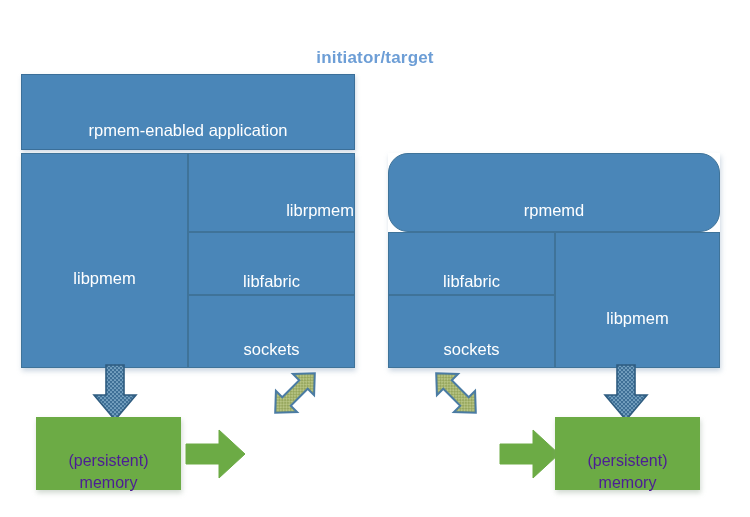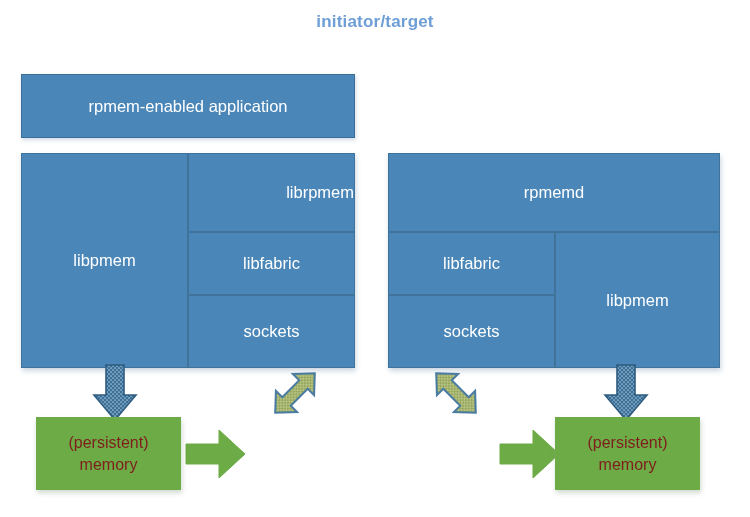--- a/index.html
+++ b/index.html
@@ -46,21 +46,21 @@
     position:absolute;
     box-shadow:1px 3px 5px rgba(120,150,180,.38);
   }
 
   
   .greenbox{
     position:absolute;
     background:#6cab45;
     border:1px solid #6cab45;
     box-sizing:border-box;
-    color:#7f1d1d;
+    color:#4c1d95;
     font-size:16px;
     line-height:1.35;
     display:flex;
     align-items:center;
     justify-content:center;
     text-align:center;
     box-shadow:1px 3px 5px rgba(140,160,140,.4);
   }
 
   
@@ -83,30 +83,30 @@
     justify-content:center;
     text-align:center;
     text-shadow:0 1px 1px rgba(150,90,0,.35);
     box-shadow:1px 3px 5px rgba(160,140,100,.4);
   }
 
   
   .arrow{position:absolute;}
   .arrow svg{display:block;overflow:visible;}
 
-  .lbl{pointer-events:none;}
+  .lbl{pointer-events:none;margin-top:36px;}
 </style>
 </head>
 <body>
 
 <div id="stage">
 
   <div class="title lbl">initiator/target</div>
 
-  <div class="bluebox" style="left:21px;top:74px;width:334px;height:64px;text-align:right;">
+  <div class="bluebox" style="left:21px;top:74px;width:334px;height:76px;text-align:right;">
     <span class="lbl">rpmem-enabled application</span>
   </div>
 
   <div class="stackwrap" style="left:21px;top:153px;width:334px;height:215px;">
 
     <div class="bluebox inner" style="left:0px;top:0px;width:167px;height:215px;">
       <span class="lbl">libpmem</span>
     </div>
 
     <div class="bluebox inner" style="left:167px;top:0px;width:167px;height:79px;justify-content:flex-end;">
@@ -117,21 +117,21 @@
       <span class="lbl">libfabric</span>
     </div>
 
     <div class="bluebox inner" style="left:167px;top:142px;width:167px;height:73px;">
       <span class="lbl">sockets</span>
     </div>
   </div>
 
   <div class="stackwrap" style="left:388px;top:153px;width:332px;height:215px;">
 
-    <div class="bluebox inner" style="left:0px;top:0px;width:332px;height:79px;">
+    <div class="bluebox inner" style="left:0px;top:0px;width:332px;height:79px;border-radius:20px;">
       <span class="lbl">rpmemd</span>
     </div>
 
     <div class="bluebox inner" style="left:0px;top:79px;width:167px;height:63px;">
       <span class="lbl">libfabric</span>
     </div>
 
     <div class="bluebox inner" style="left:0px;top:142px;width:167px;height:73px;">
       <span class="lbl">sockets</span>
     </div>

